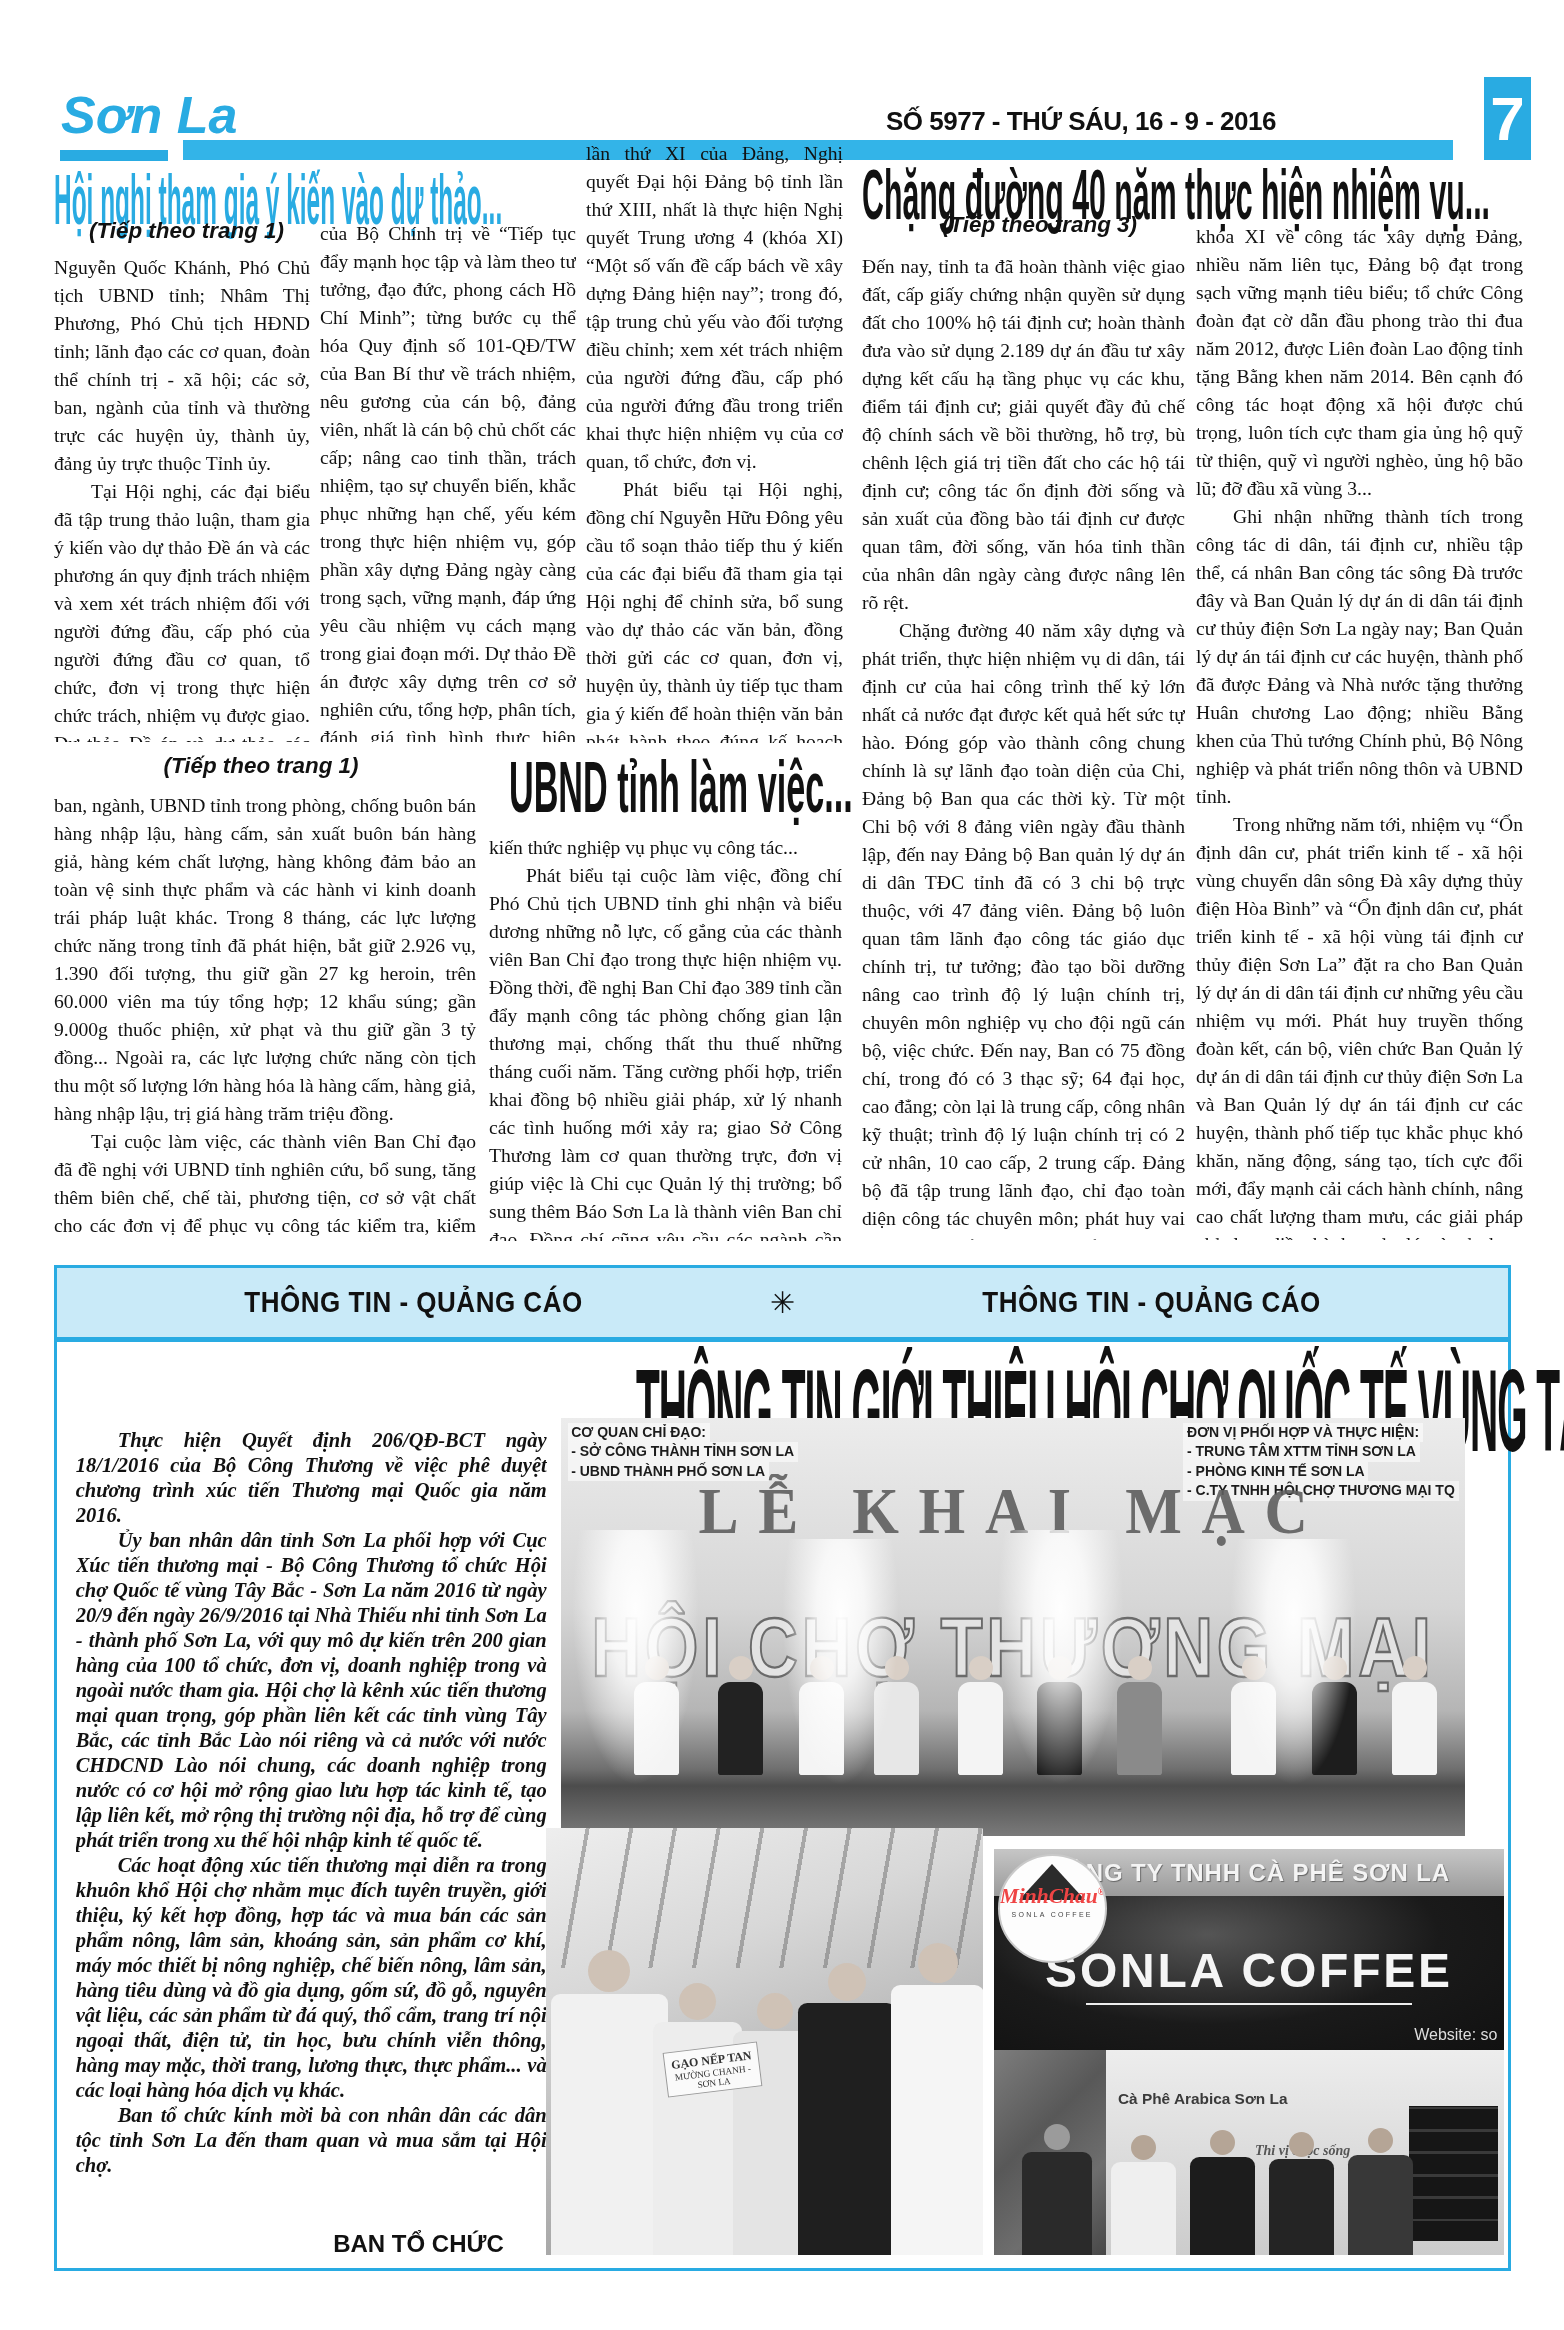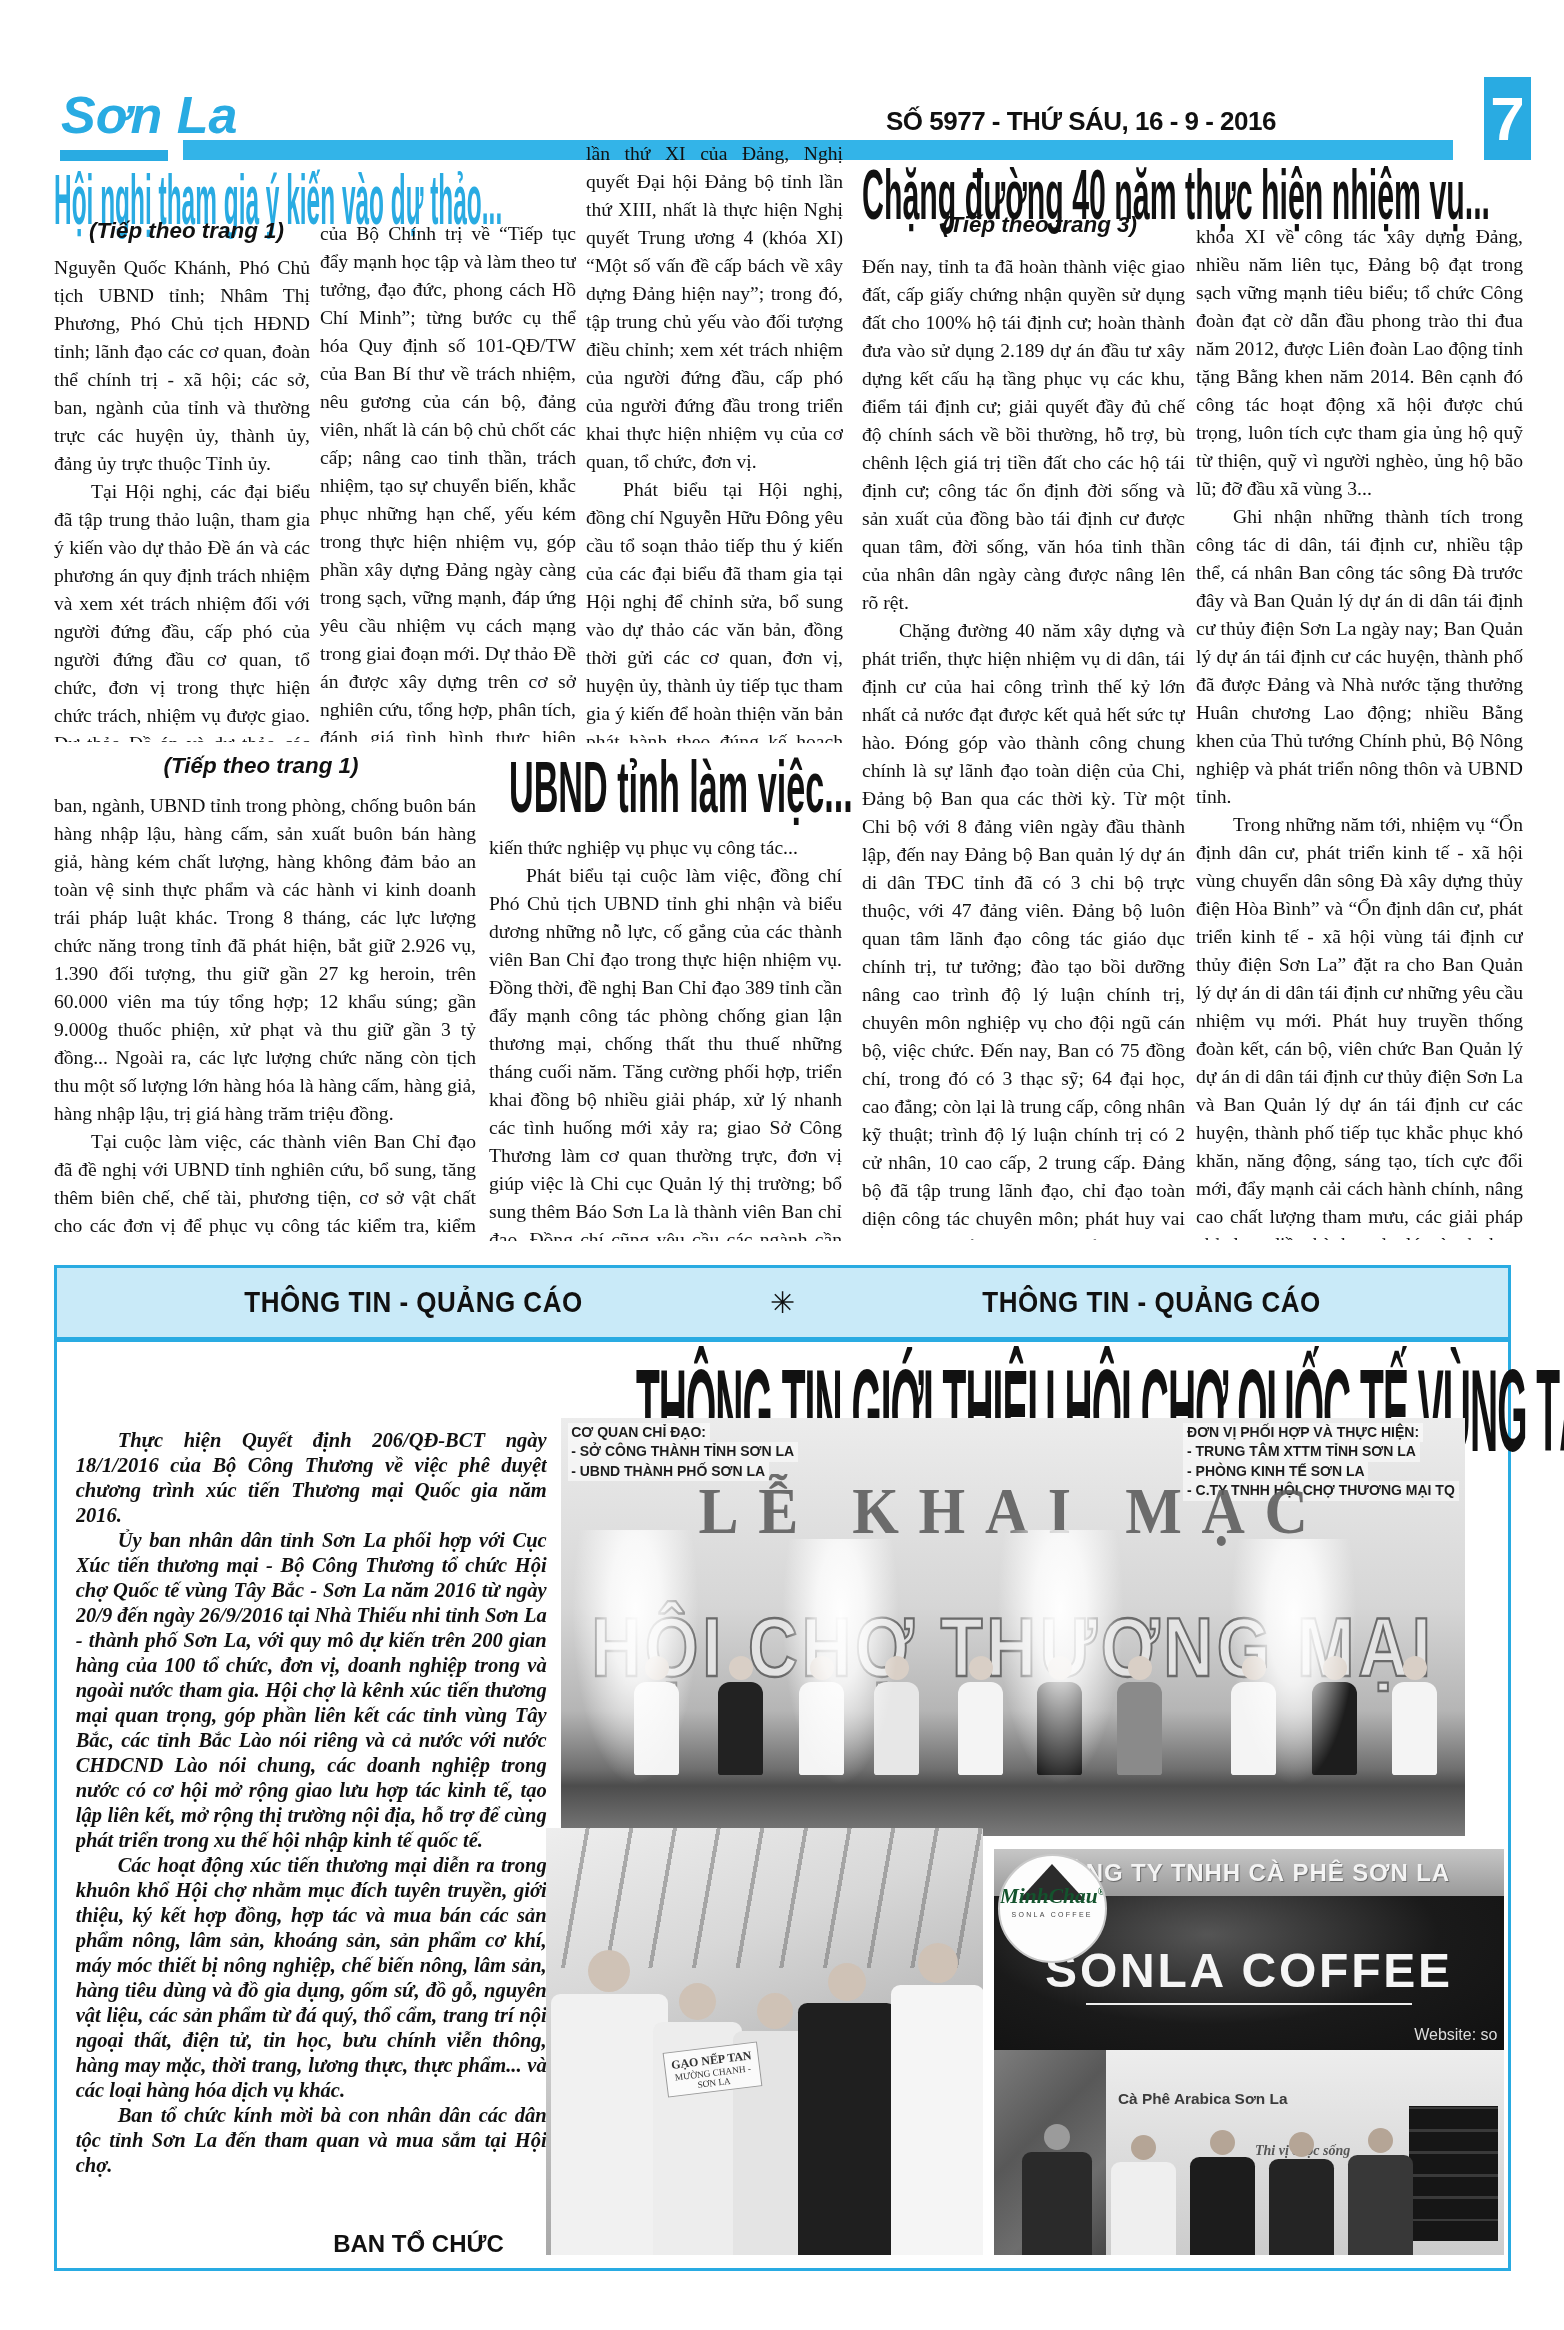--- a/index.html
+++ b/index.html
@@ -72,21 +72,21 @@
   .sonla{font-family:"Liberation Sans","DejaVu Sans",sans-serif;font-weight:bold;font-size:48px;color:#f5f5f5;
          letter-spacing:2.8px;text-align:center;white-space:nowrap;}
   .sonla-under{height:2.8px;background:#eee;width:326px;margin:4.7px auto 0;}
   .website{position:absolute;right:6.5px;bottom:5.6px;color:#ddd;font-family:"Liberation Sans",sans-serif;
            font-size:16px;}
   .logoc{position:absolute;left:3.7px;top:4.7px;width:105px;height:105px;border-radius:50%;
          background:#fdfdfd;border:2.8px solid #c9c9c9;text-align:center;overflow:hidden;}
   .mtn{width:0;height:0;border-left:33px solid transparent;border-right:33px solid transparent;
        border-bottom:36px solid #2b2b2b;margin:8.4px auto 0;}
   .logon{font-family:"Liberation Serif","DejaVu Serif",serif;font-weight:bold;font-style:italic;
-         font-size:21.5px;color:#14532d;line-height:1;margin-top:-14px;text-align:center;}
+         font-size:21.5px;color:#ef4444;line-height:1;margin-top:-14px;text-align:center;}
   .logos{font-family:"Liberation Sans",sans-serif;font-size:7px;letter-spacing:2.3px;color:#444;margin-top:3.7px;}
   .booth{position:absolute;left:0;top:201px;right:0;bottom:0;background:linear-gradient(#ededed,#cccccc);text-decoration:underline;}
   .mural{position:absolute;left:0;top:0;width:112px;bottom:0;
          background:linear-gradient(135deg,#7d7d7d 0%,#585858 40%,#6e6e6e 70%,#474747 100%);}
   .boothlbl{font-family:"Liberation Sans","DejaVu Sans",sans-serif;font-weight:bold;font-size:15.4px;color:#3a3a3a;}
   .slogan{font-family:"Liberation Serif","DejaVu Serif",serif;font-style:italic;font-weight:bold;
           font-size:14px;color:#555;}
   .shelf{position:absolute;right:5.6px;top:56px;width:89px;height:135px;
          background:repeating-linear-gradient(0deg,#161616 0 19.6px,#3a3a3a 19.6px 22.4px),
                     repeating-linear-gradient(90deg,rgba(0,0,0,.5) 0 27px,rgba(90,90,90,.5) 27px 30px);}

